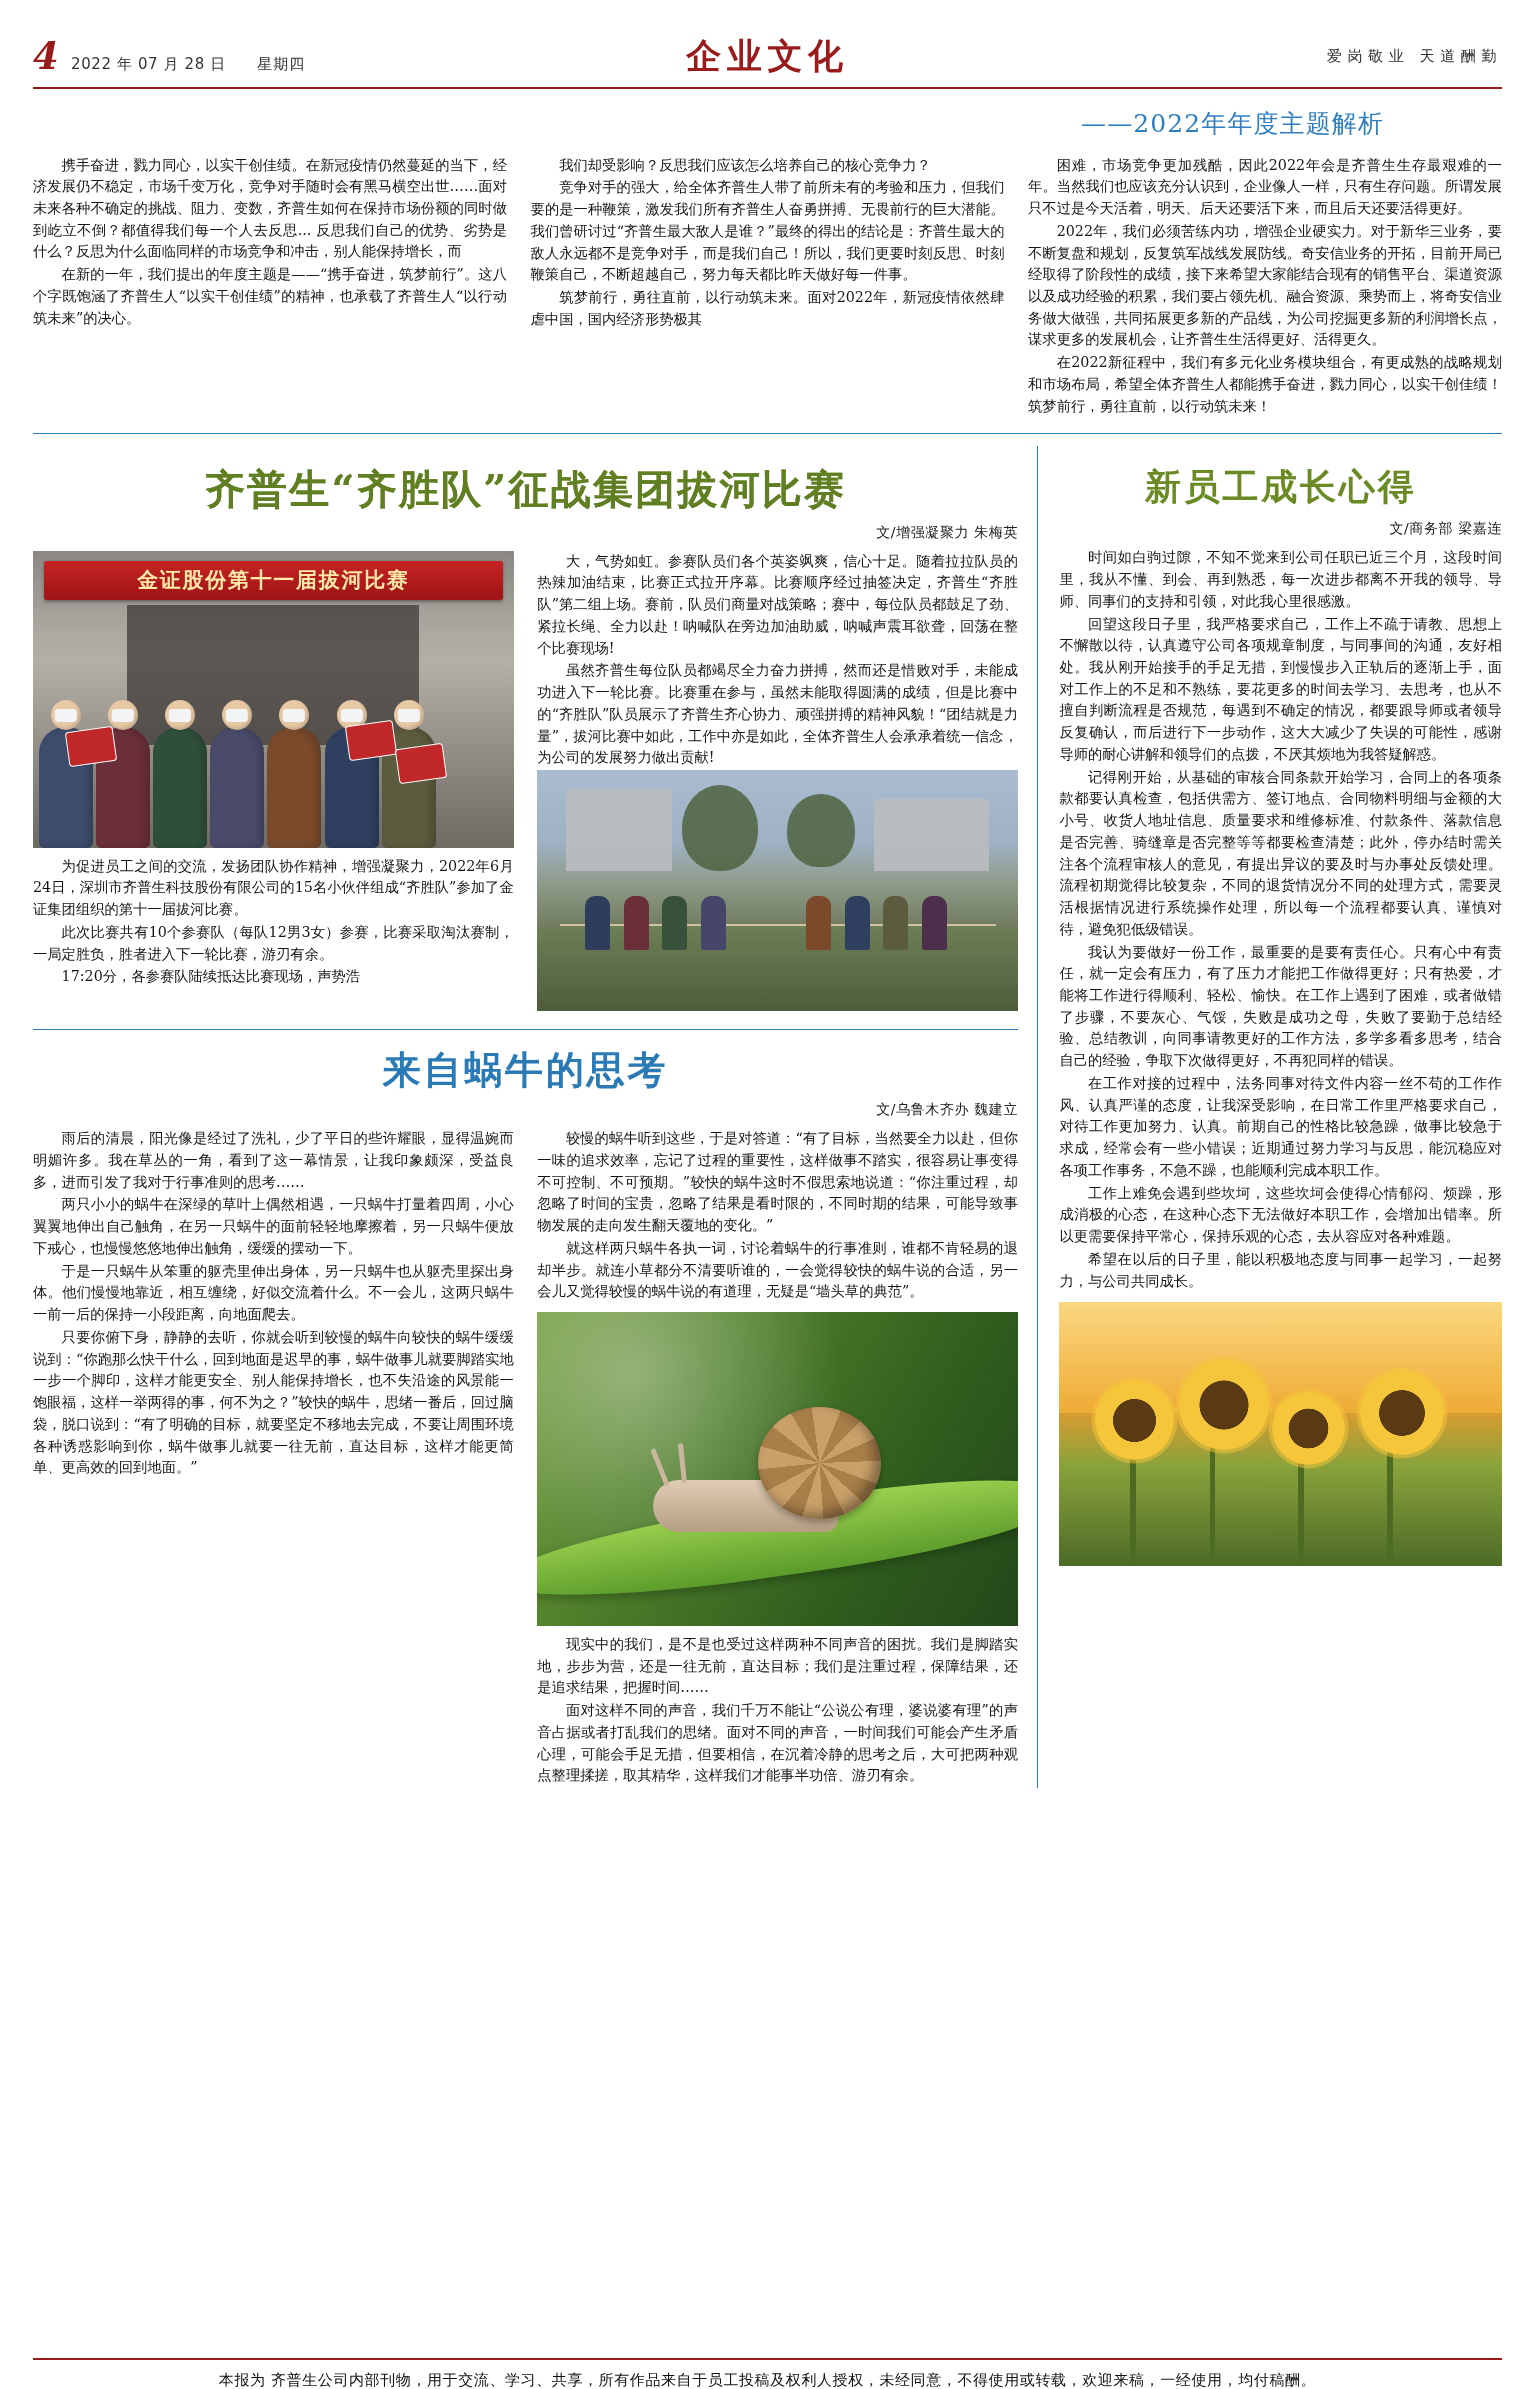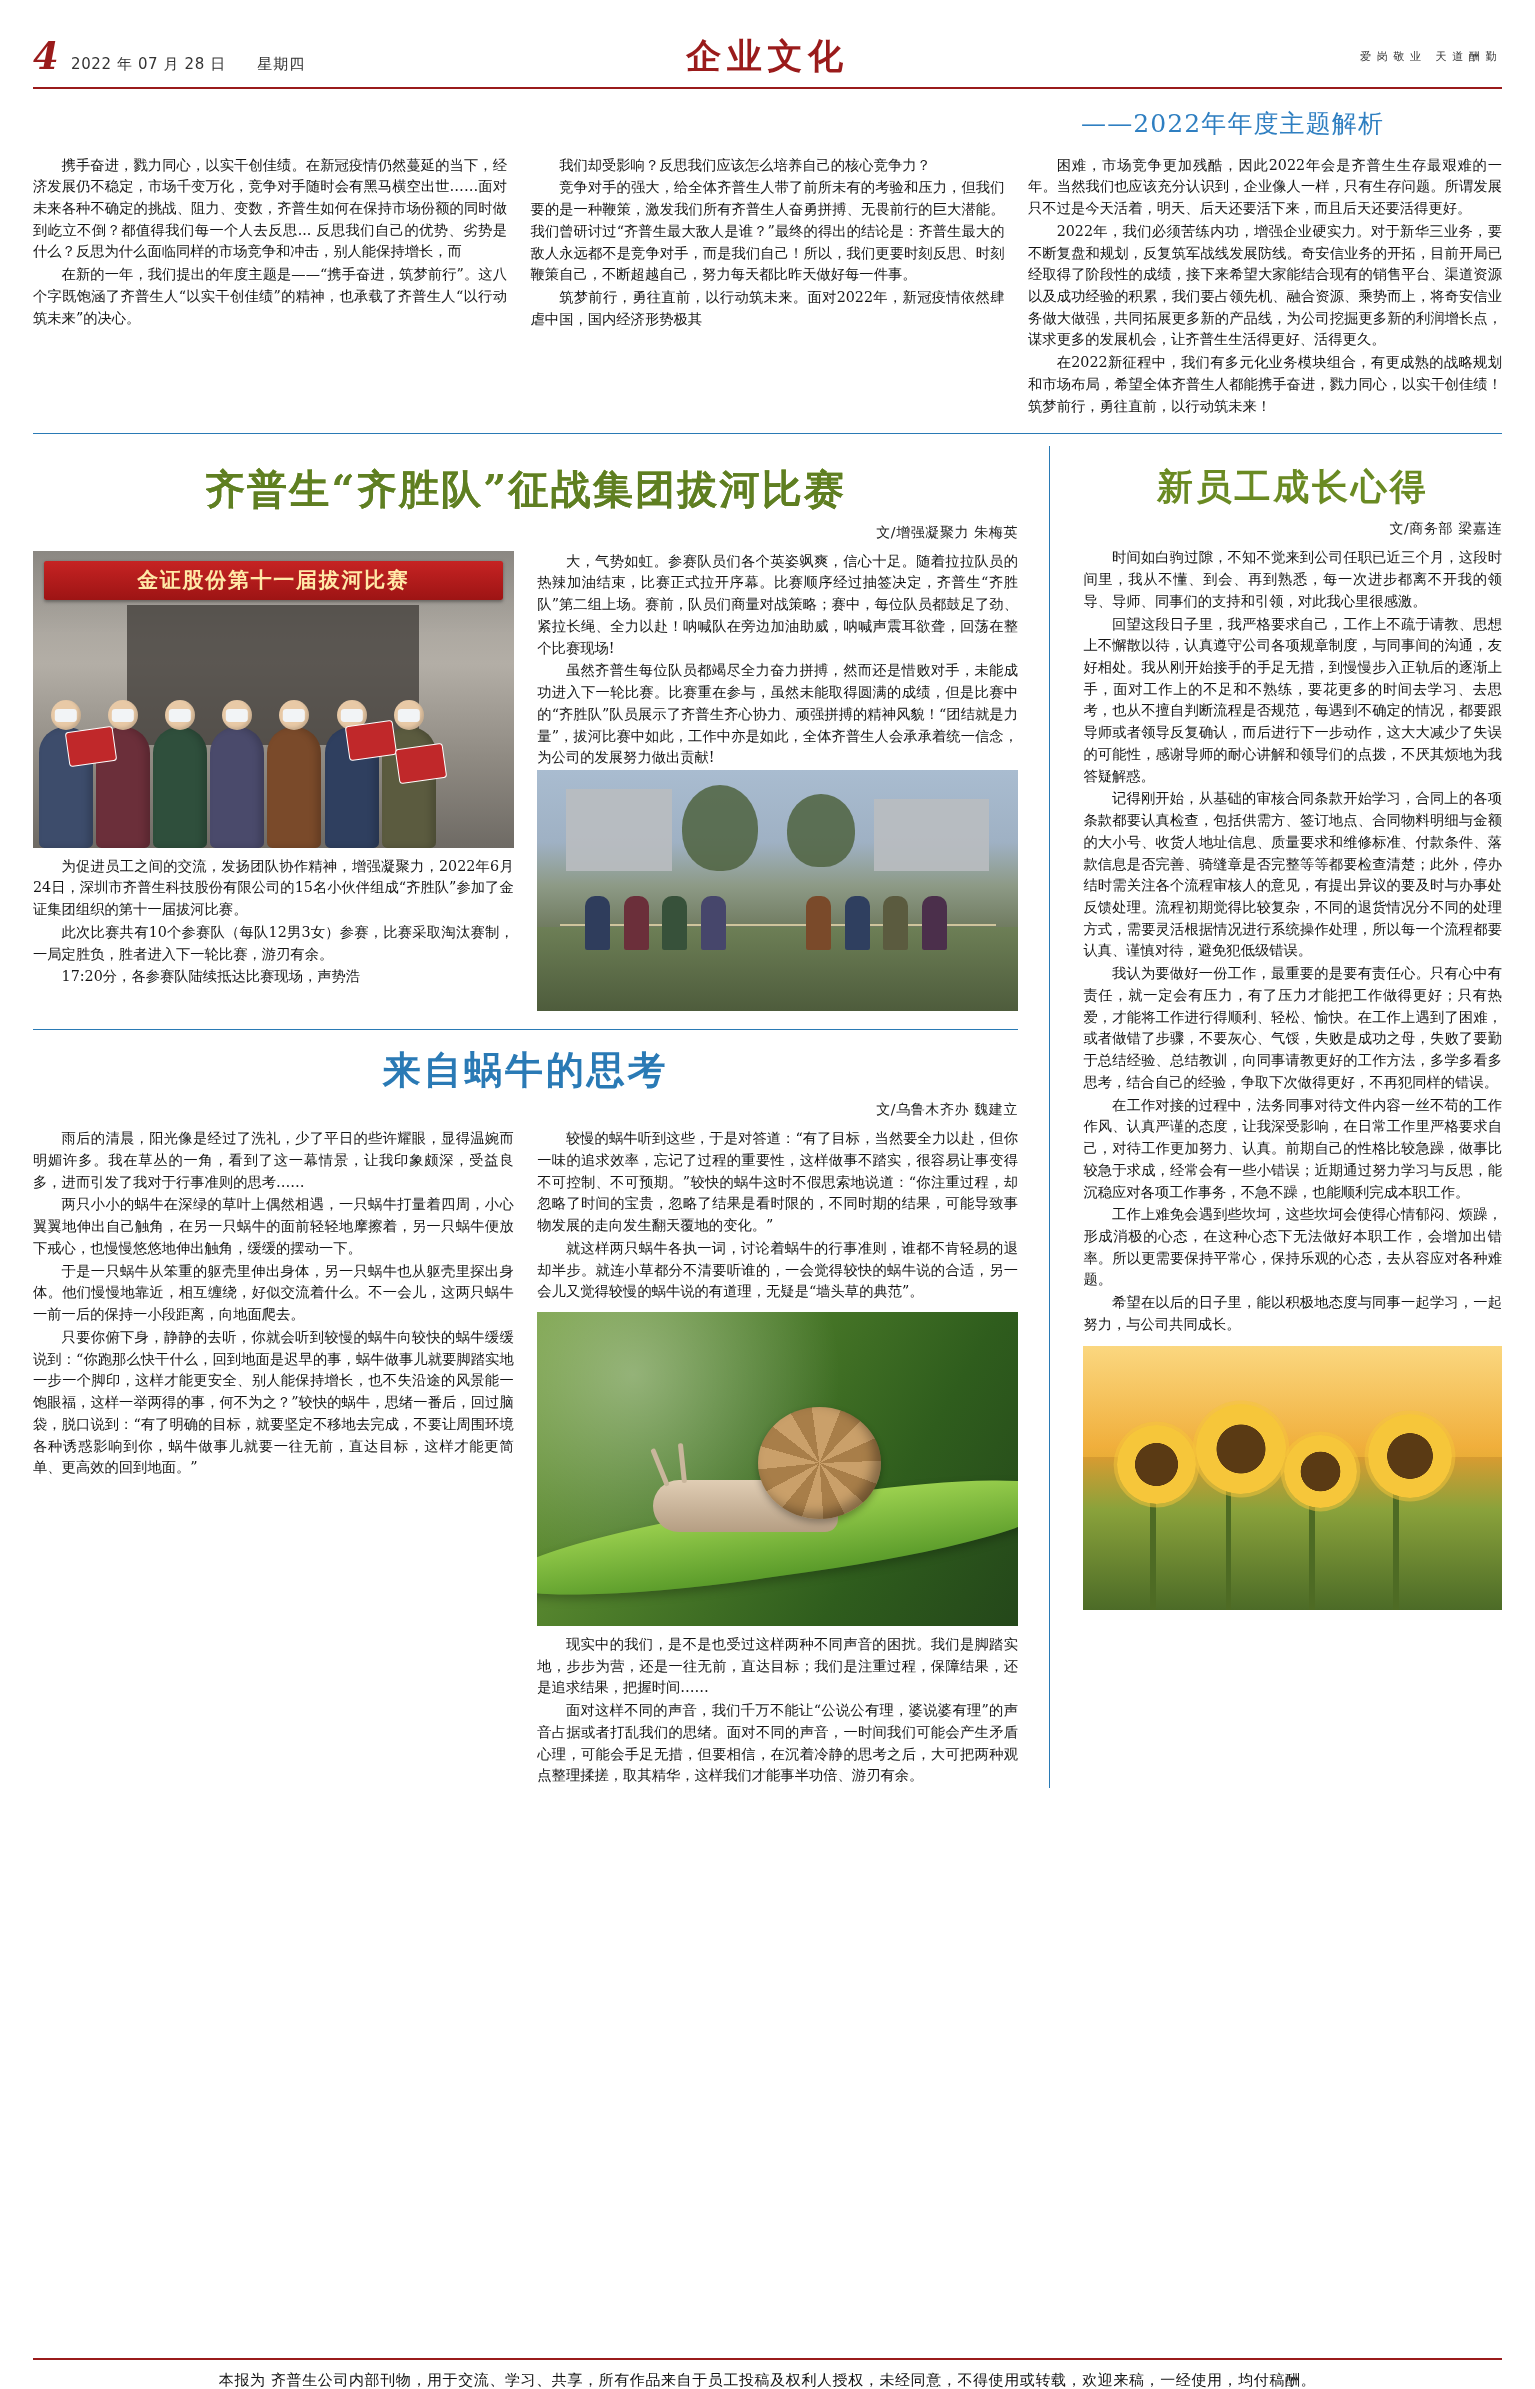--- a/index.html
+++ b/index.html
@@ -45,21 +45,21 @@
     left: 0; right: 0;
     text-align: center;
     font-family: "DejaVu Serif", "Liberation Serif", serif;
     font-size: 35px;
     font-weight: bold;
     color: #9a1b1b;
     letter-spacing: 5.6px;
   }
   .mast-right {
     margin-left: auto;
-    font-size: 11px;
+    font-size: 15px;
     color: #333;
     letter-spacing: 5.6px;
     z-index: 2;
   }
 
   
   .content { margin: 0 33px; }
   p { margin: 0 0 3.4px 0; }
   .body-txt {
     font-family: "DejaVu Serif", "Liberation Serif", serif;
@@ -97,21 +97,21 @@
     column-gap: 23.6px;
   }
 
   .rule-h { border-top: 1.7px solid #2a7ab5; margin: 14.6px 0 0 0; }
   .rule-h-thin { border-top: 1.1px solid #2a7ab5; margin: 10px 0 0 0; }
 
   
   .mid {
     display: grid;
     grid-template-columns: 1004px 3.4px 1fr;
-    column-gap: 12px;
+    column-gap: 0;
     margin-top: 12.3px;
   }
   .vrule { border-left: 1.7px solid #2a7ab5; }
   .zone-left { padding-right: 19px; }
   .zone-right { padding-left: 19px; }
 
   .headline2 {
     font-family: "DejaVu Serif", "Liberation Serif", serif;
     font-size: 40px;
     font-weight: bold;

